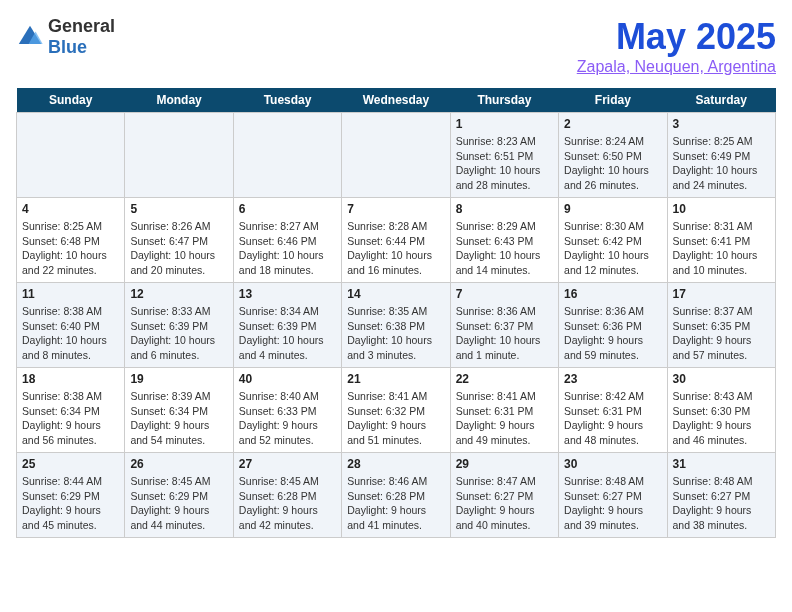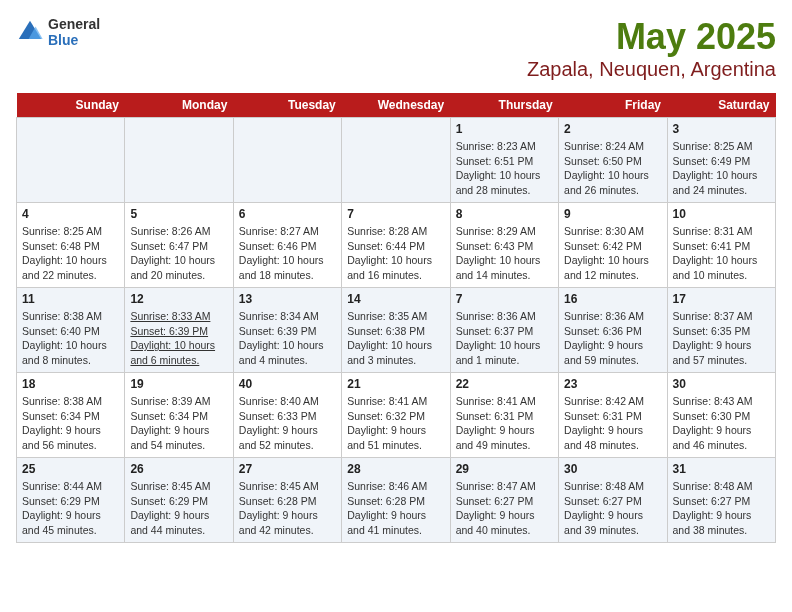--- a/index.html
+++ b/index.html
@@ -16,51 +16,52 @@
       align-items: flex-start;
       margin-bottom: 12px;
     }
     .logo {
       display: flex;
       align-items: center;
     }
     .logo-text {
       display: flex;
       flex-direction: column;
-      font-size: 14px;
+      font-size: 18px;
       font-weight: bold;
     }
     .logo-general { color: #333; }
     .logo-blue { color: #2a6fba; }
     .logo-icon {
       width: 28px;
       height: 28px;
       margin-right: 4px;
     }
     .title-area {
       text-align: right;
     }
     .month-title {
       font-size: 36px;
       font-weight: bold;
-      color: #4d7c0f;
+      color: #1d4ed8;
     }
     .location {
-      font-size: 20px;
-      color: #7f1d1d;
+      font-size: 16px;
+      color: #8b5cf6;
+      text-decoration: underline;
     }
     table {
       width: 100%;
       border-collapse: collapse;
       font-size: 11px;
     }
     th {
-      background-color: #b91c1c;
+      background-color: #0c4a6e;
       color: #fff;
-      text-align: right;
+      text-align: center;
       padding: 5px 6px;
       font-size: 12px;
     }
     td {
       border: 1px solid #ccc;
       vertical-align: top;
       padding: 4px 5px;
       width: calc(100% / 7);
       min-height: 80px;
       height: 85px;
@@ -195,21 +196,21 @@
       <tr>
         <td>
           <div class="day-num">11</div>
           <div class="day-info" style="white-space: pre-line;">Sunrise: 8:38 AM
 Sunset: 6:40 PM
 Daylight: 10 hours
 and 8 minutes.</div>
         </td>
         <td>
           <div class="day-num">12</div>
-          <div class="day-info" style="white-space: pre-line; text-decoration: underline;">Sunrise: 8:33 AM
+          <div class="day-info" style="white-space: pre-line;">Sunrise: 8:33 AM
 Sunset: 6:39 PM
 Daylight: 10 hours
 and 6 minutes.</div>
         </td>
         <td>
           <div class="day-num">13</div>
           <div class="day-info" style="white-space: pre-line;">Sunrise: 8:34 AM
 Sunset: 6:39 PM
 Daylight: 10 hours
 and 4 minutes.</div>

